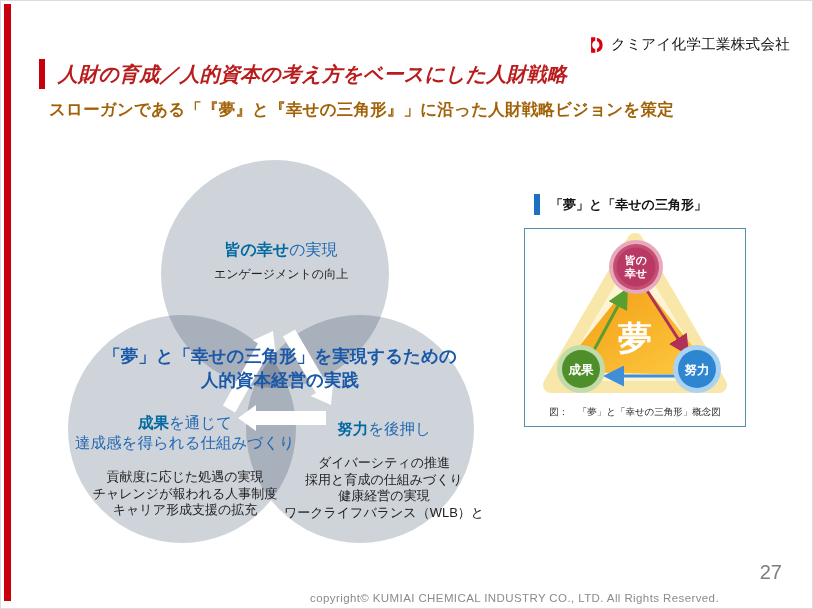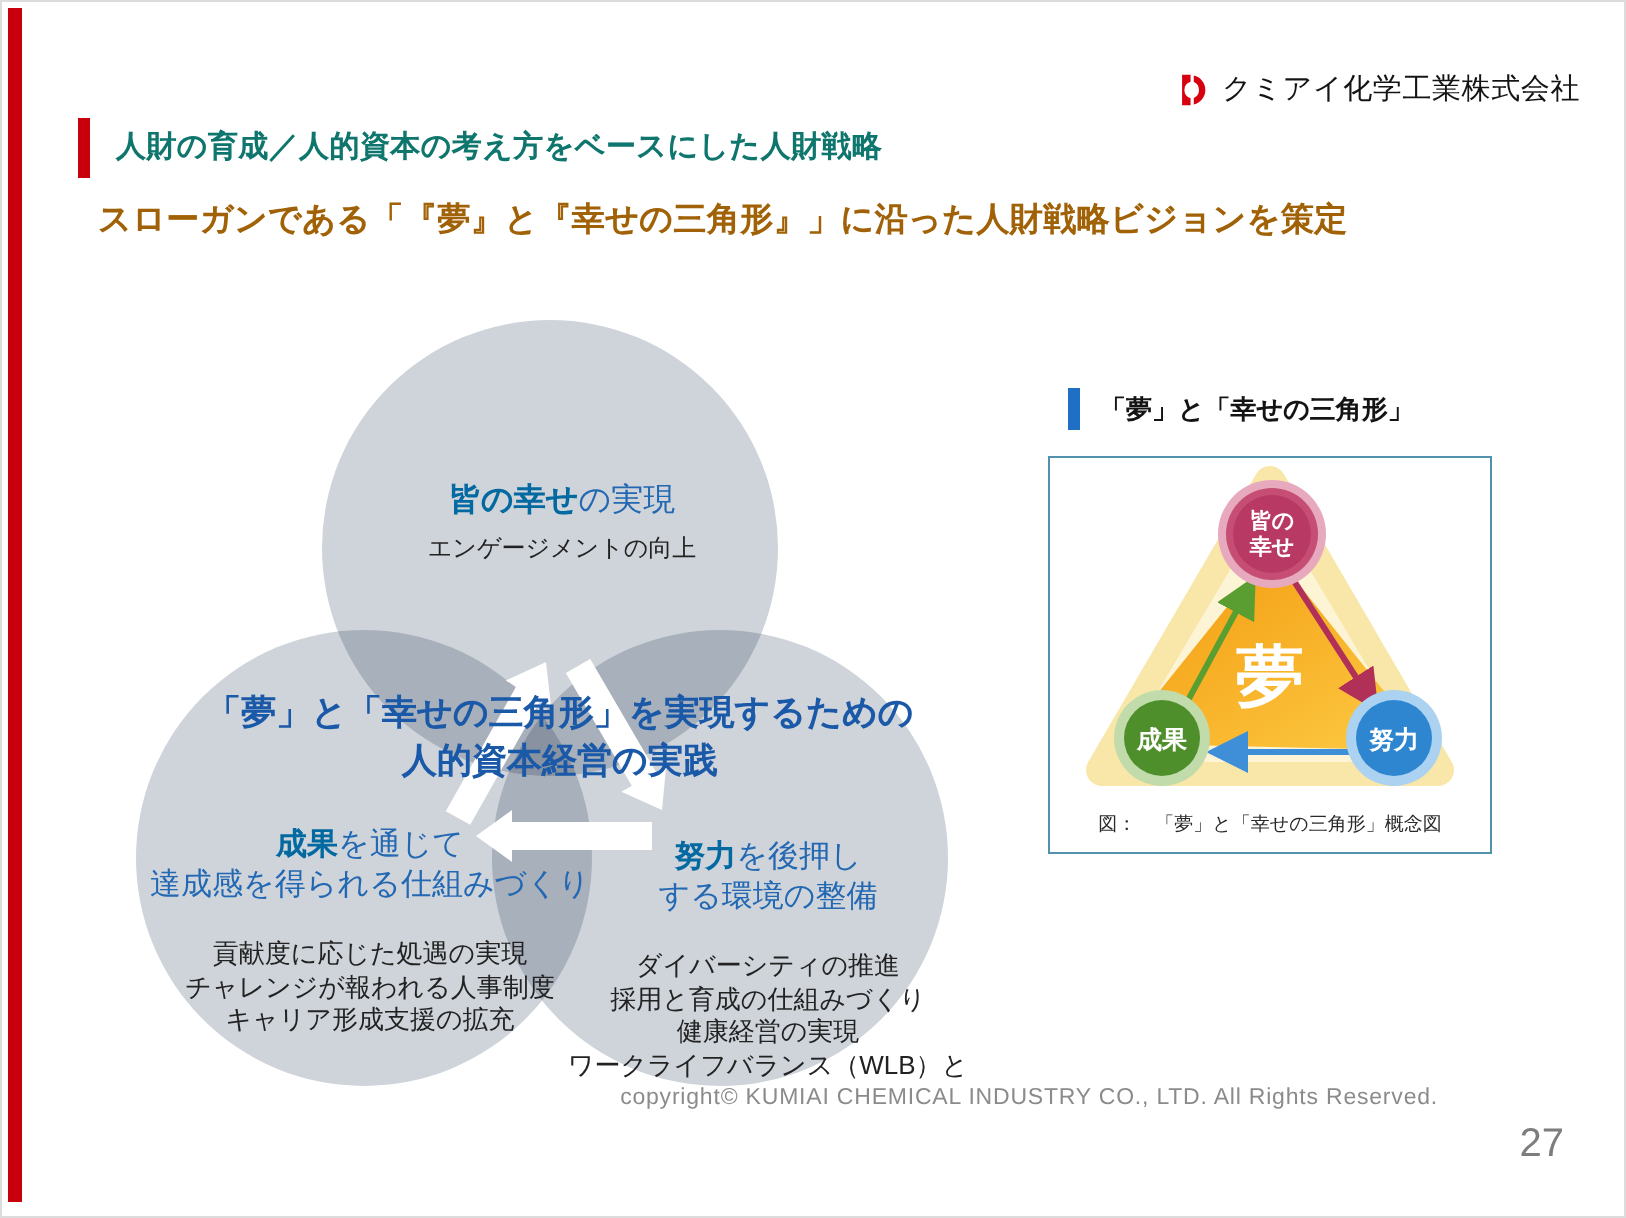--- a/index.html
+++ b/index.html
@@ -8,21 +8,21 @@
     font-family:"Liberation Sans","DejaVu Sans",sans-serif;
     border:1px solid #dcdcdc;box-sizing:border-box;overflow:hidden;
   }
   .edge-bar{position:absolute;left:3px;top:3px;width:7px;height:597px;background:#c7000b;}
 
   .logo{position:absolute;top:34px;right:22px;display:flex;align-items:center;gap:6px;}
   .logo-text{font-weight:normal;font-size:14.5px;color:#141414;letter-spacing:.3px;}
 
   .title-row{position:absolute;left:38px;top:58px;display:flex;align-items:stretch;}
   .title-bar{width:6px;height:30px;background:#c7000b;margin-right:13px;}
-  .page-title{font-size:15px;font-weight:bold;color:#0f766e;line-height:30px;letter-spacing:.2px;}
+  .page-title{font-size:20px;font-weight:bold;color:#b91c1c;line-height:30px;letter-spacing:.2px;font-style:italic;}
   .subtitle{position:absolute;left:48px;top:98px;font-size:16.5px;font-weight:bold;color:#a16207;letter-spacing:.2px;}
 
   
   .venn-circle{position:absolute;width:228px;height:228px;border-radius:50%;
     background:#cfd4db;mix-blend-mode:multiply;}
   .vc-top{left:160px;top:159px;}
   .vc-left{left:67px;top:314px;}
   .vc-right{left:245px;top:314px;}
 
   .vtext{position:absolute;text-align:center;}
@@ -38,21 +38,21 @@
 
   .arrow-layer{position:absolute;left:0;top:0;pointer-events:none;}
 
   
   .panel-header{position:absolute;left:533px;top:193px;display:flex;align-items:center;}
   .panel-bar{width:6px;height:21px;background:#1f6fc4;margin-right:10px;}
   .panel-title{font-size:13px;font-weight:bold;color:#141414;}
   .panel-box{position:absolute;left:523px;top:227px;width:222px;height:199px;
     border:1px solid #5291ac;background:#fff;box-sizing:border-box;}
 
-  .footer-copy{position:absolute;right:93px;top:542px;font-size:11.5px;color:#8b8b8b;letter-spacing:.4px;}
+  .footer-copy{position:absolute;right:93px;top:591px;font-size:11.5px;color:#8b8b8b;letter-spacing:.4px;}
   .footer-page{position:absolute;right:30px;top:560px;font-size:20px;color:#7d7d7d;}
 </style>
 </head>
 <body>
 
 <div class="slide">
   <div class="edge-bar"></div>
 
   <div class="logo">
     <span style="display:inline-block;width:18px;height:18px;">
@@ -95,21 +95,20 @@
     <div class="blue-line">達成感を得られる仕組みづくり</div>
     <div class="black-items">
       <div>貢献度に応じた処遇の実現</div>
       <div>チャレンジが報われる人事制度</div>
       <div>キャリア形成支援の拡充</div>
     </div>
   </div>
 
   <div class="vtext v-right">
     <div class="blue-line"><span class="kw">努力</span><span>を後押し</span></div>
-    <div class="blue-line">する環境の整備</div>
     <div class="black-items">
       <div>ダイバーシティの推進</div>
       <div>採用と育成の仕組みづくり</div>
       <div>健康経営の実現</div>
       <div>ワークライフバランス（WLB）と</div>
     </div>
   </div>
 
   <div class="panel-header">
     <div class="panel-bar"></div>

